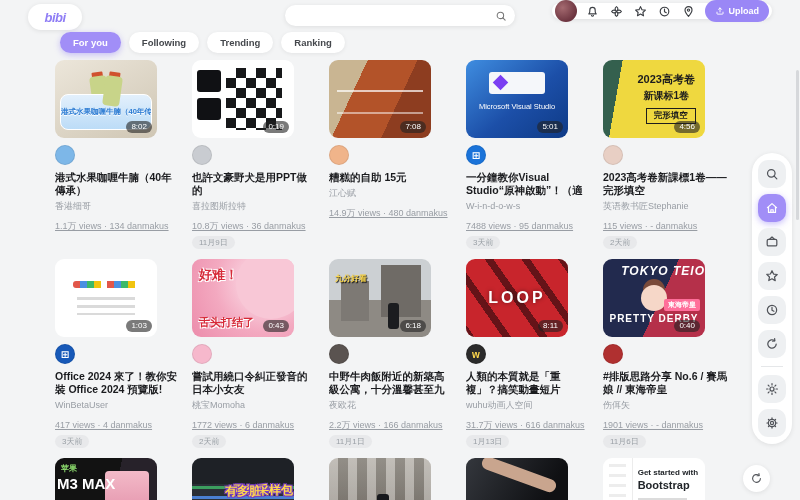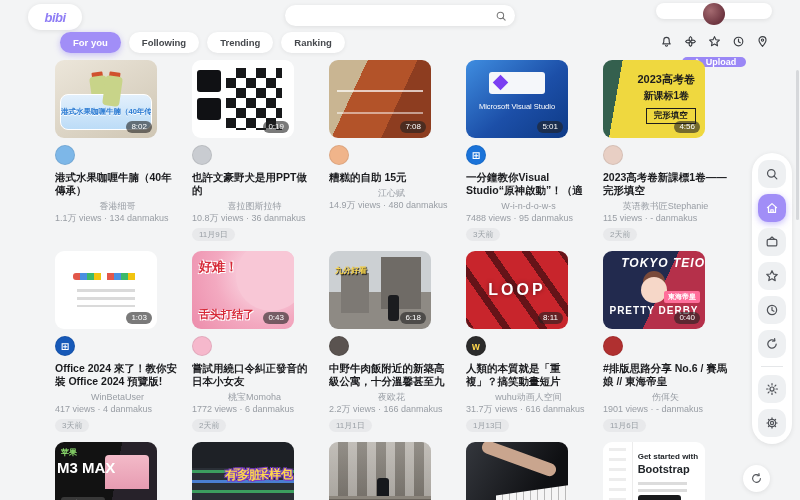--- a/index.html
+++ b/index.html
@@ -7,21 +7,21 @@
   .shadow{box-shadow:0 1px 5px rgba(0,0,0,.09);}
   
   #logo{position:absolute;left:28px;top:4px;width:54px;height:26px;background:#fff;border-radius:13px;
     display:flex;align-items:center;justify-content:center;color:#8f7df5;font-weight:800;font-style:italic;
     font-size:13px;letter-spacing:-.5px;}
   #searchwrap{position:absolute;left:285px;top:5px;width:230px;height:21px;background:#fff;border-radius:11px;
     display:flex;align-items:center;padding:0 8px;box-sizing:border-box;}
   #searchwrap input{flex:1;border:0;outline:none;background:transparent;font-size:10px;color:#333;min-width:0;}
   #searchwrap svg{width:12px;height:12px;color:#777;flex:none;}
   #usercluster{position:absolute;right:28px;top:3px;height:16px;background:#fff;border-radius:14px;
-    display:flex;align-items:center;gap:9px;padding:0 3px 0 3px;flex-direction:column;}
+    display:flex;align-items:center;gap:9px;padding:0 3px 0 3px;}
   #topavatar{width:22px;height:22px;border-radius:50%;background:radial-gradient(circle at 35% 35%,#a46a70,#6d3540 70%);flex:none;}
   .hicon{width:14px;height:14px;color:#3c3f44;display:flex;align-items:center;justify-content:center;background:none;border:0;padding:0;}
   .hicon svg{width:13px;height:13px;}
   #uploadbtn{height:22px;border:0;border-radius:11px;background:#9a87f6;color:#fff;font-size:9px;font-weight:700;
     display:flex;align-items:center;gap:4px;padding:0 10px;}
   #uploadbtn svg{width:10px;height:10px;}
   
   #tabs{position:absolute;left:60px;top:32px;display:flex;gap:8px;}
   .tab{height:21px;border:0;border-radius:11px;background:#fff;color:#45484d;font-size:9.5px;font-weight:600;
     padding:0 13px;box-shadow:0 1px 4px rgba(0,0,0,.07);}
@@ -33,22 +33,22 @@
   .thumb{position:relative;width:102px;height:78px;border-radius:9px;overflow:hidden;background:#ddd;}
   .dur{position:absolute;right:5px;bottom:5px;background:rgba(33,33,33,.6);color:#fff;font-size:8px;
     padding:1px 5px;border-radius:7px;line-height:10px;}
   .ovl{position:absolute;inset:0;}
   .ol{position:absolute;font-weight:700;white-space:nowrap;}
   .meta{display:flex;gap:6px;margin-top:7px;flex-direction:column;}
   .avatar{width:20px;height:20px;border-radius:50%;flex:none;display:flex;align-items:center;justify-content:center;
     font-size:10px;font-weight:800;border:1px solid rgba(0,0,0,.08);box-sizing:border-box;}
   .info{min-width:0;}
   .title{font-size:10.5px;line-height:13px;max-height:26px;overflow:hidden;font-weight:700;color:#1a1b1e;}
-  .author{margin-top:4px;font-size:9px;line-height:10px;color:#989da4;text-align:center;}
-  .stats{margin-top:2px;font-size:9px;line-height:10px;color:#989da4;}
+  .author{margin-top:4px;font-size:9px;line-height:10px;color:#989da4;}
+  .stats{margin-top:10px;font-size:9px;line-height:10px;color:#989da4;text-decoration:underline;}
   .badge{display:inline-block;margin-top:4px;font-size:8px;line-height:9px;color:#9aa0a6;background:#e8e9eb;
     padding:2px 7px;border-radius:8px;}
   
   #sidebar{position:absolute;right:8px;top:153px;width:40px;background:#fff;border-radius:20px;
     padding:7px 0;display:flex;flex-direction:column;align-items:center;gap:6px;}
   .sbtn{width:28px;height:28px;border:0;border-radius:10px;background:#eef0f2;color:#505359;
     display:flex;align-items:center;justify-content:center;}
   .sbtn svg{width:14px;height:14px;}
   .sbtn.active{background:#a18ef7;color:#fff;box-shadow:0 2px 6px rgba(143,125,245,.5);}
   #sidebar .divider{width:22px;height:1px;background:#e5e7e9;margin:2px 0;}

